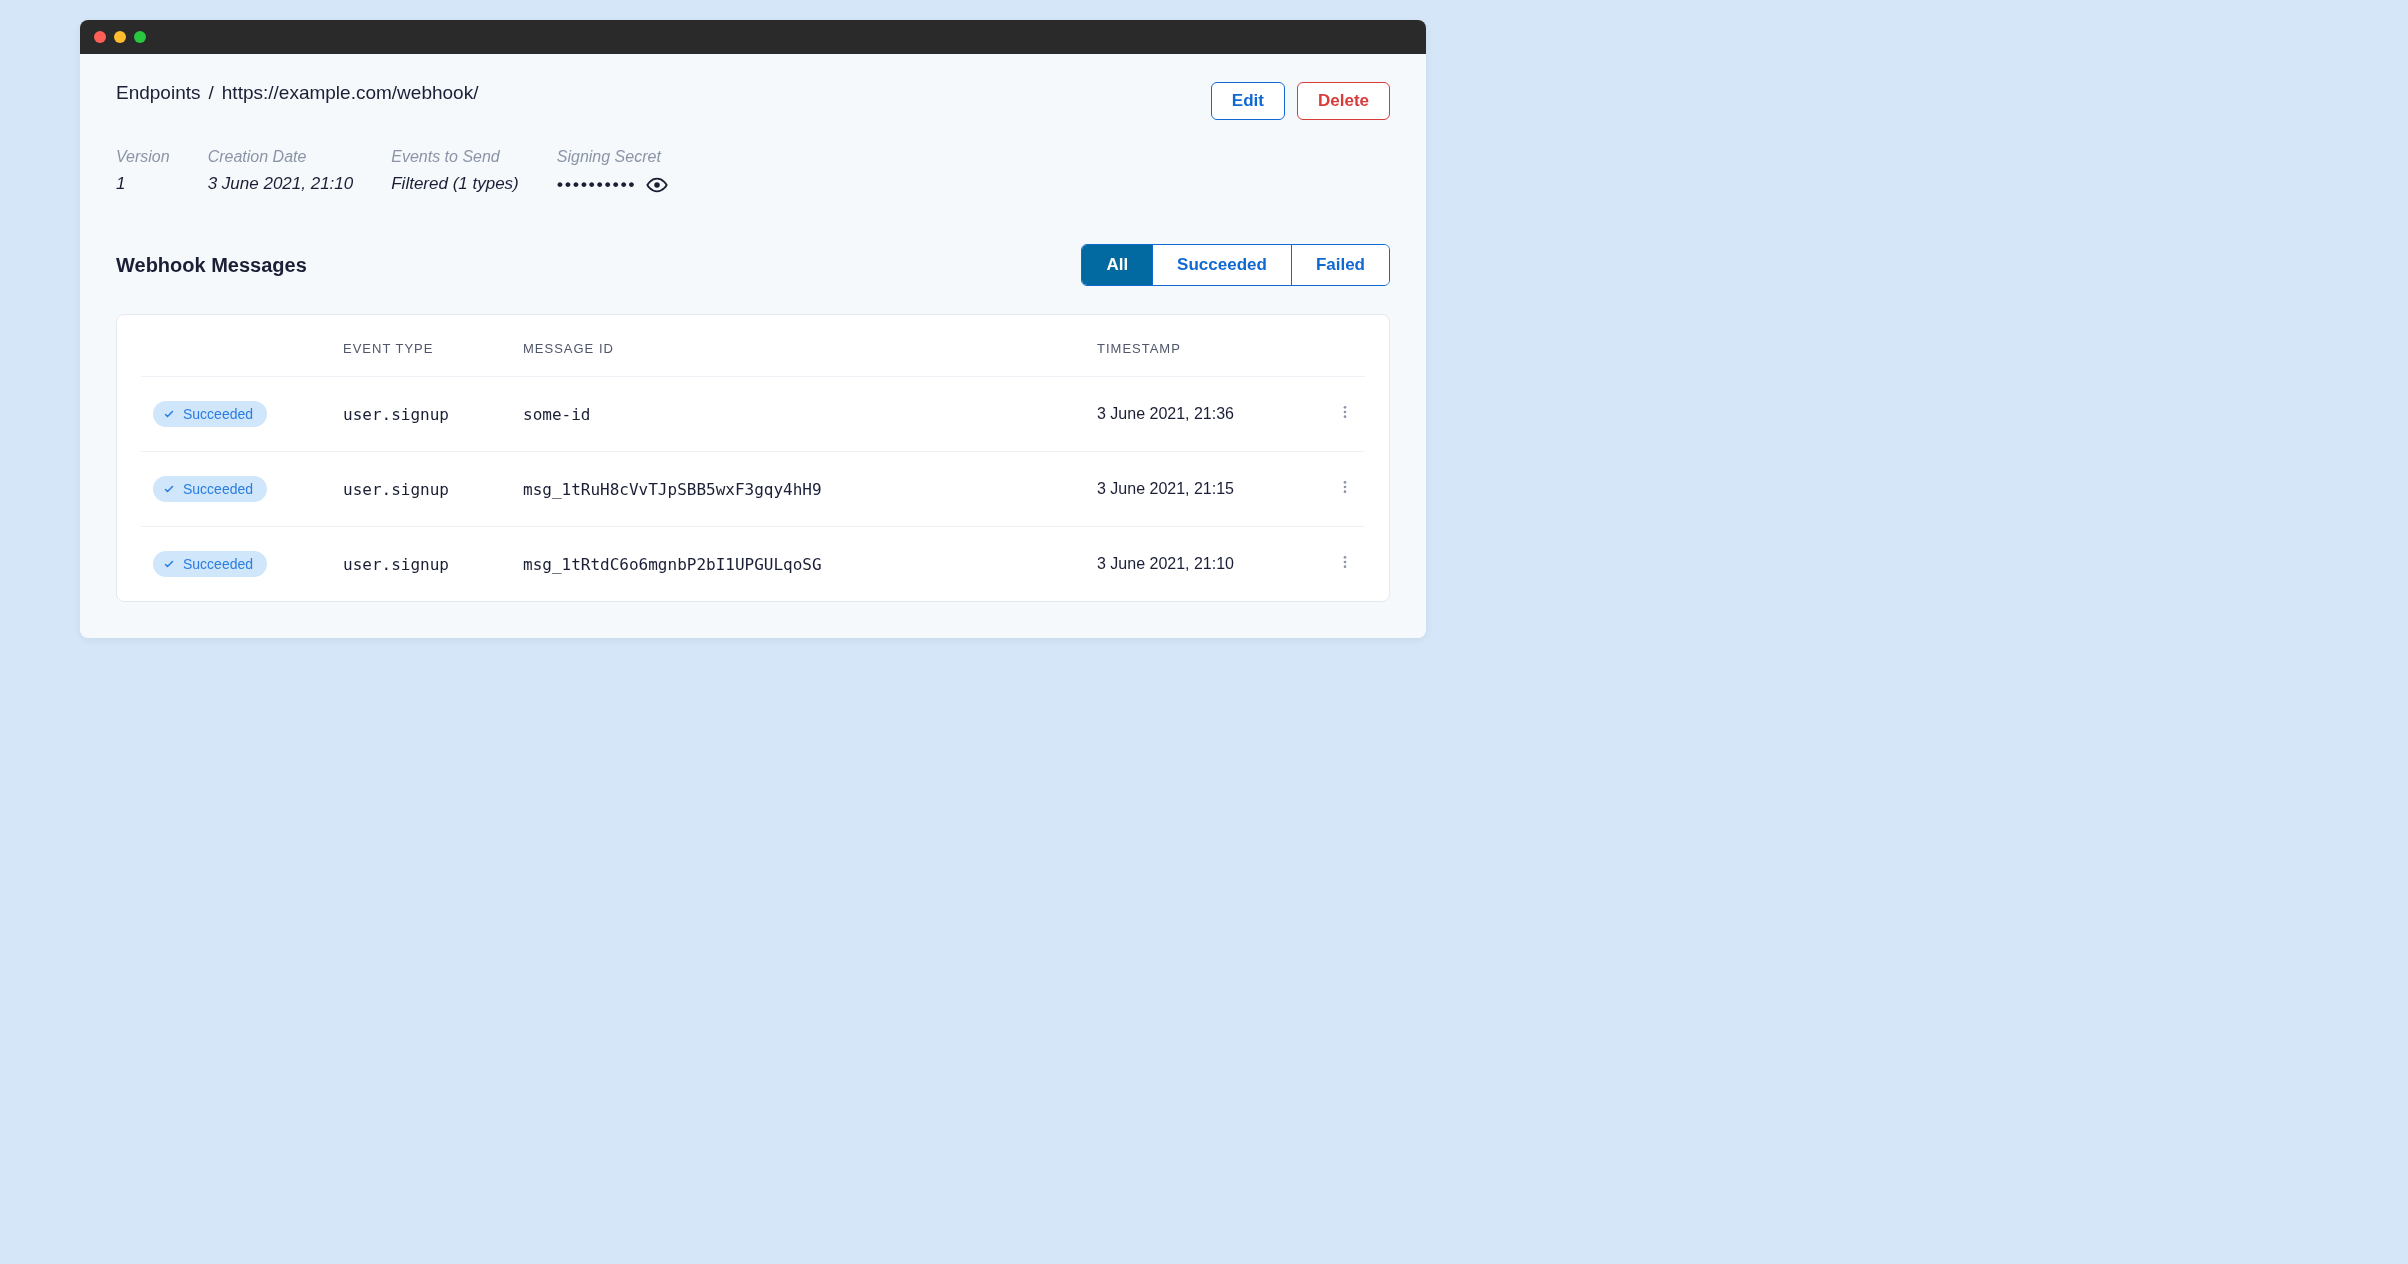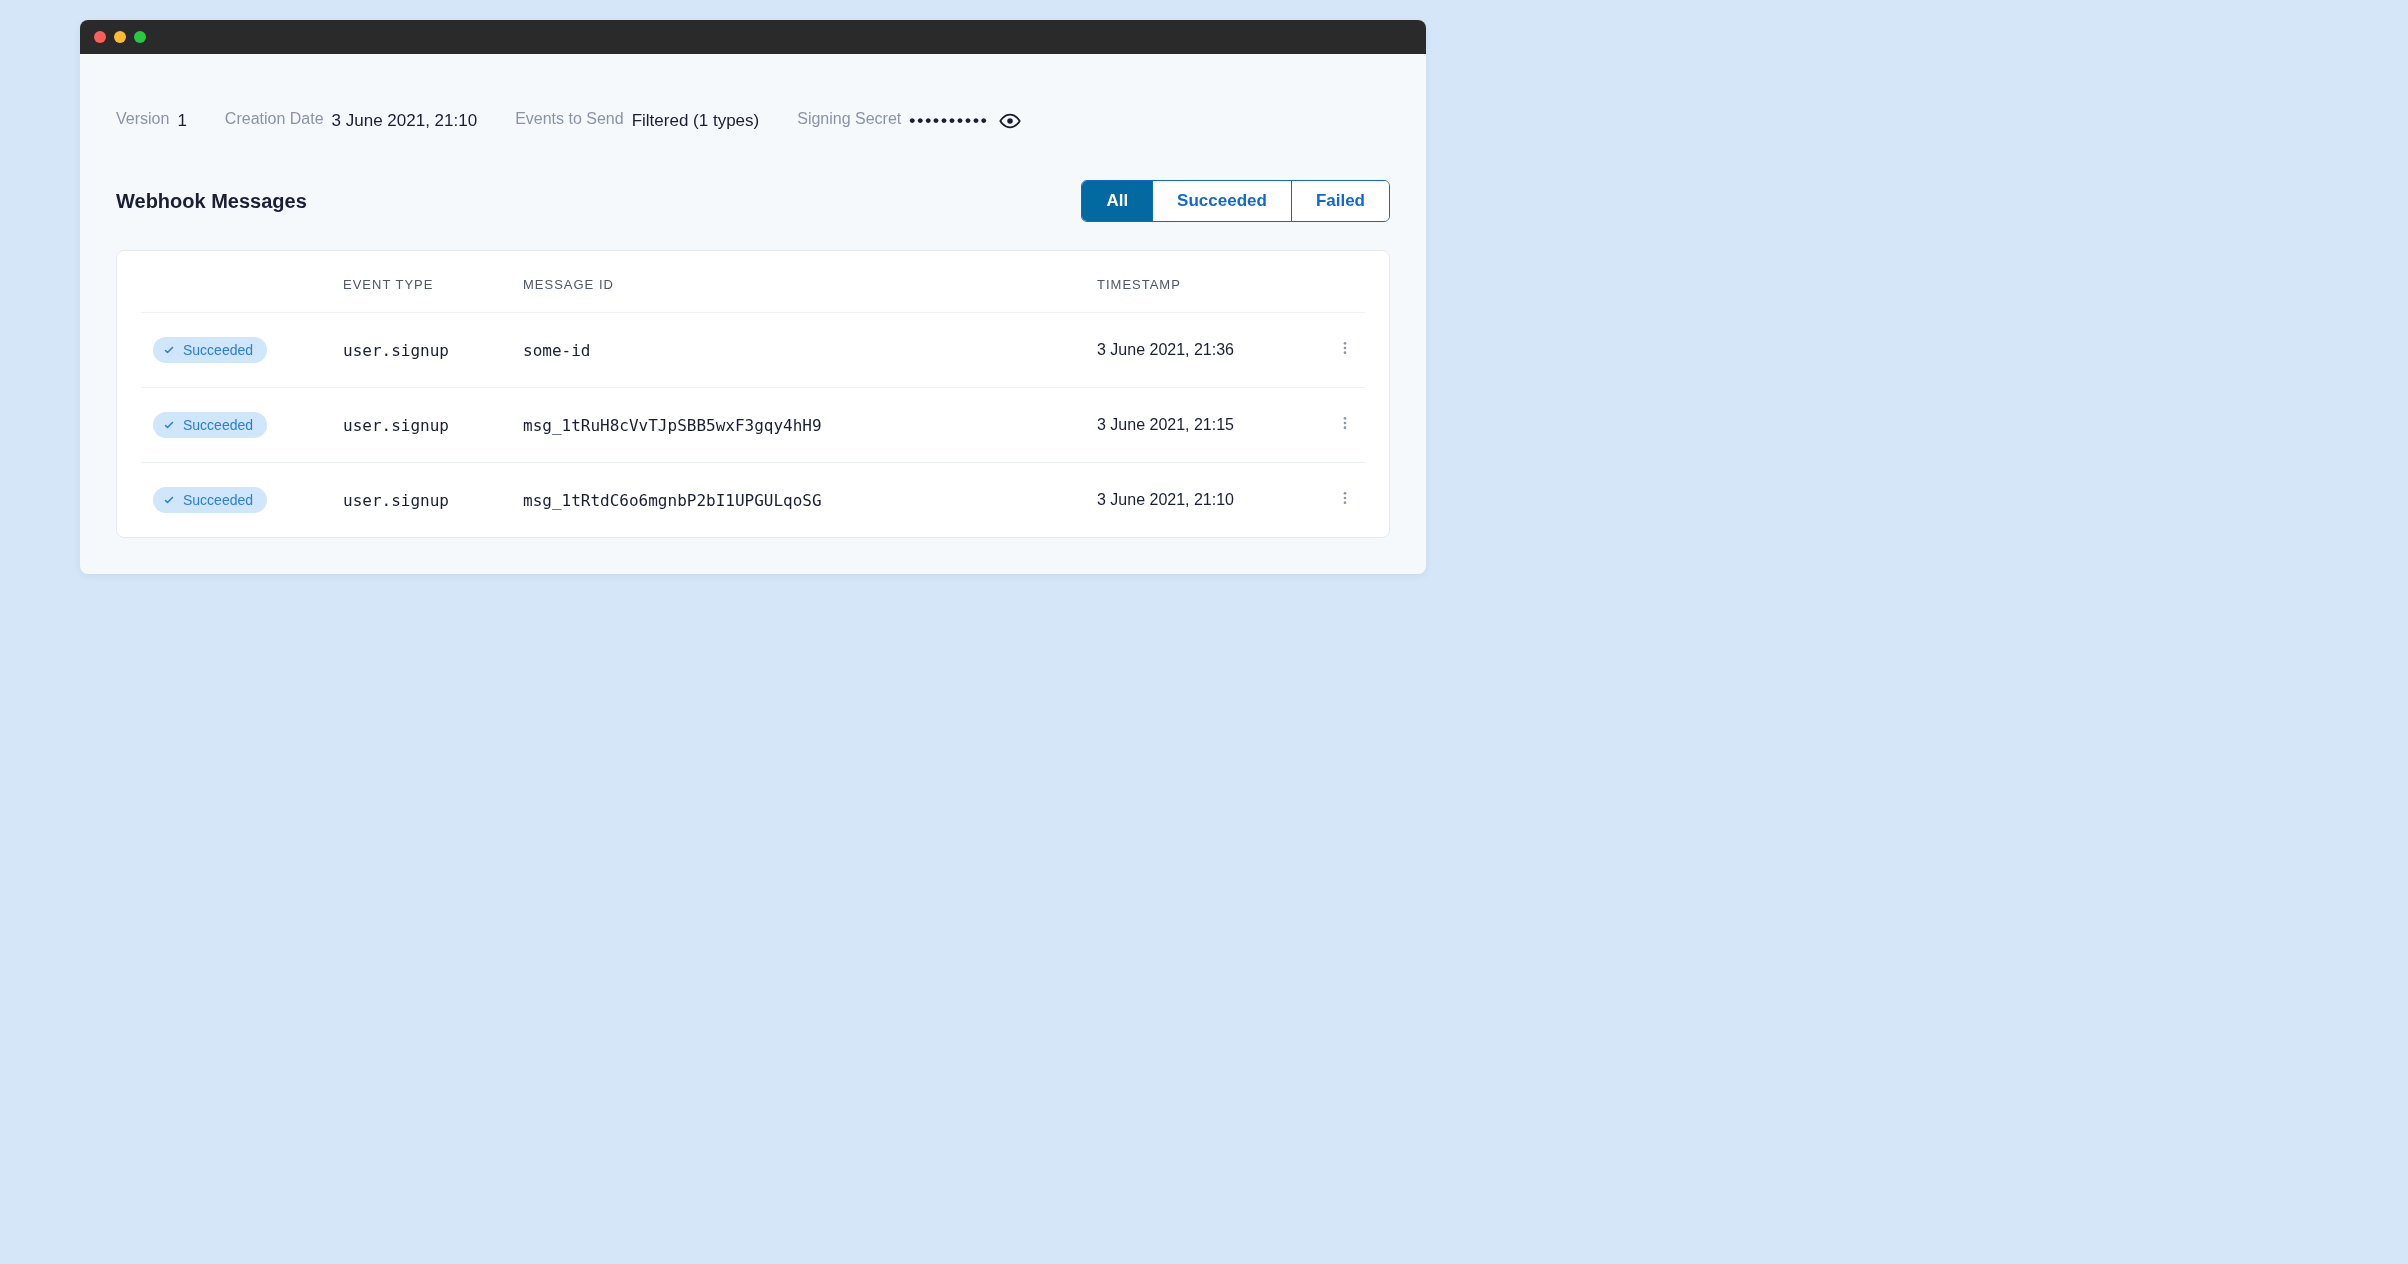--- a/index.html
+++ b/index.html
@@ -56,21 +56,21 @@
     font-weight: 600;
     cursor: pointer;
   }
   .btn-edit { color: #1069d3; border-color: #1069d3; }
   .btn-delete { color: #d93a3a; border-color: #d93a3a; }
   .meta-row {
     display: flex;
     gap: 38px;
     margin-top: 28px;
   }
-  .meta-item { display: flex; gap: 8px; }
+  .meta-item { display: flex; flex-direction: column; gap: 8px; font-style: italic; }
   .meta-label { color: #8a94a6; font-size: 16px; }
   .meta-value { color: #1a1f36; font-size: 17px; display: flex; align-items: center; gap: 10px; }
   .secret-dots { letter-spacing: 2px; font-weight: 700; }
   .eye-icon svg { display: block; }
   .test-endpoint {
     margin-top: 36px;
     color: #8a94a6;
     font-size: 17px;
     cursor: pointer;
   }
@@ -156,20 +156,31 @@
 
 <div class="window">
   <div class="titlebar">
     <div class="tl-dot dot-red"></div>
     <div class="tl-dot dot-yellow"></div>
     <div class="tl-dot dot-green"></div>
   </div>
 
   <div class="content">
 
+    <div class="header-row">
+      <div class="breadcrumb">
+        <span class="crumb-link">Endpoints</span>
+        <span class="sep">/</span>
+        <span>https://example.com/webhook/</span>
+      </div>
+      <div class="actions">
+        <button class="btn btn-edit">Edit</button>
+        <button class="btn btn-delete">Delete</button>
+      </div>
+    </div>
 
     <div class="meta-row">
       <div class="meta-item">
         <span class="meta-label">Version</span>
         <span class="meta-value">1</span>
       </div>
       <div class="meta-item">
         <span class="meta-label">Creation Date</span>
         <span class="meta-value">3 June 2021, 21:10</span>
       </div>

